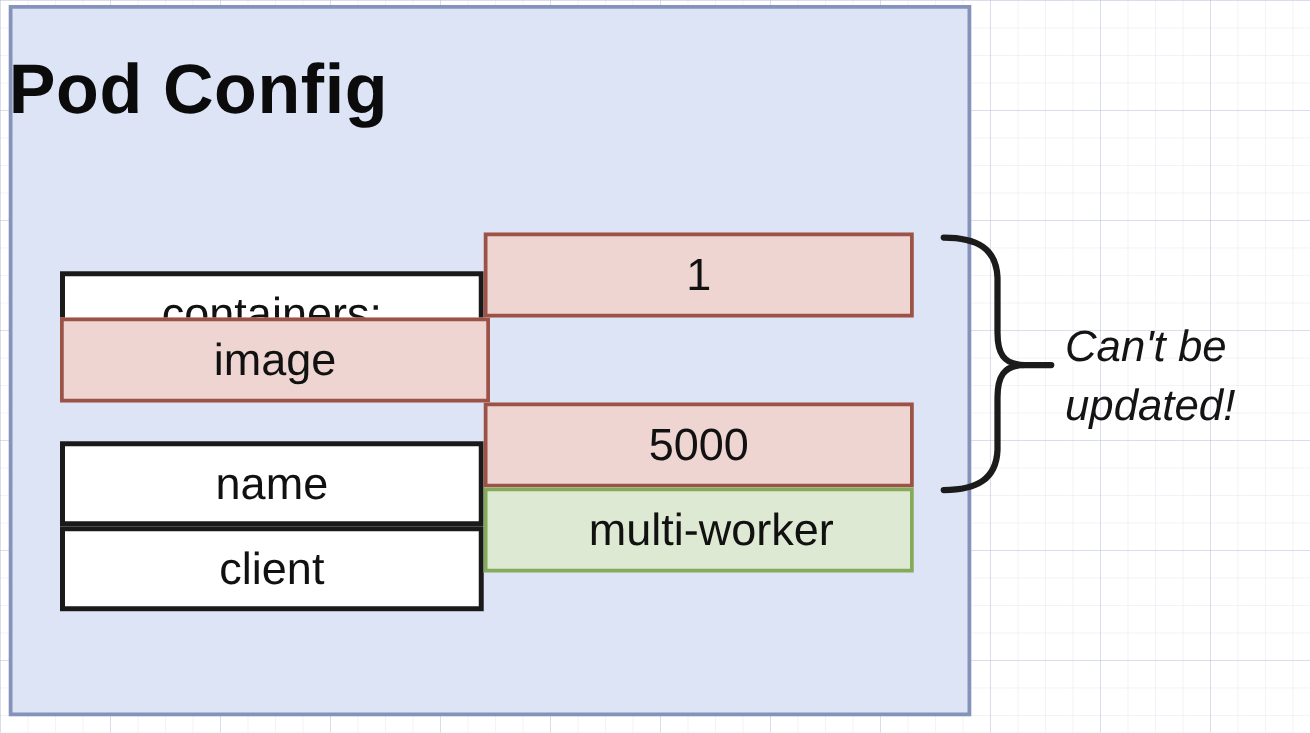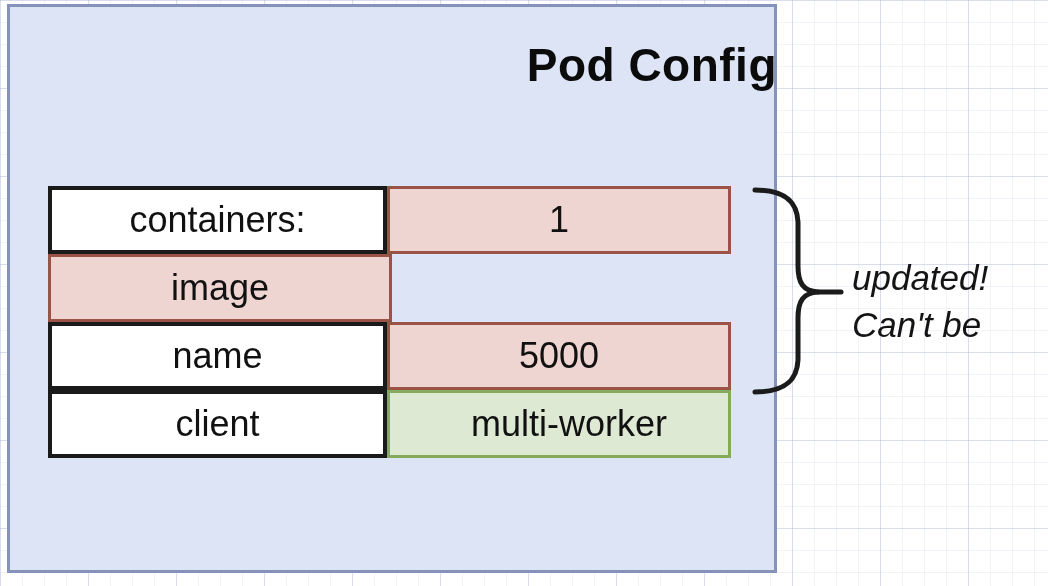--- a/index.html
+++ b/index.html
@@ -32,22 +32,22 @@
     box-sizing: border-box;
     background: var(--box-fill, #dce4f6);
     border: 3px solid var(--box-border, #8593ba);
   }
 
   .pod-title {
     position: absolute;
     left: 7px;
     top: 38px;
     width: 770px;
-    text-align: right;
-    font-size: 46px;
+    text-align: left;
+    font-size: 56px;
     font-weight: bold;
     letter-spacing: 0.5px;
     color: #0b0b0b;
   }
 
   .config-table {
     position: absolute;
     left: 48px;
     top: 186px;
     width: 685px;
@@ -62,20 +62,21 @@
     display: flex;
     align-items: center;
     justify-content: center;
     font-size: 36px;
     line-height: 1;
   }
   .cell.key {
     width: 339px;
     background: #ffffff;
     border: 4px solid var(--cell-border, #1a1a1a);
+    margin-top: 31px;
   }
   .cell.value {
     width: 344px;
   }
   .cell.value.locked {
     background: var(--locked-fill, #efd5d2);
     border: 3px solid var(--locked-border, #9b5348);
   }
   .cell.value.updatable {
     background: var(--updatable-fill, #dee9d3);
@@ -141,17 +142,17 @@
              L 798 266
              C 798 283 803 291 818 292
              M 818 292
              C 803 293 798 301 798 318
              L 798 360
              C 797 383 782 392 755 392" fill="none" stroke="#1b1b1b" stroke-width="5" stroke-linecap="round"></path>
     <path d="M 818 292 L 841 292" fill="none" stroke="#1b1b1b" stroke-width="5" stroke-linecap="round"></path>
   </svg>
 
   <div class="annotation">
+    <div>Can't be</div>
     <div>updated!</div>
-    <div>Can't be</div>
   </div>
 
 </div>
 
 </body></html>

